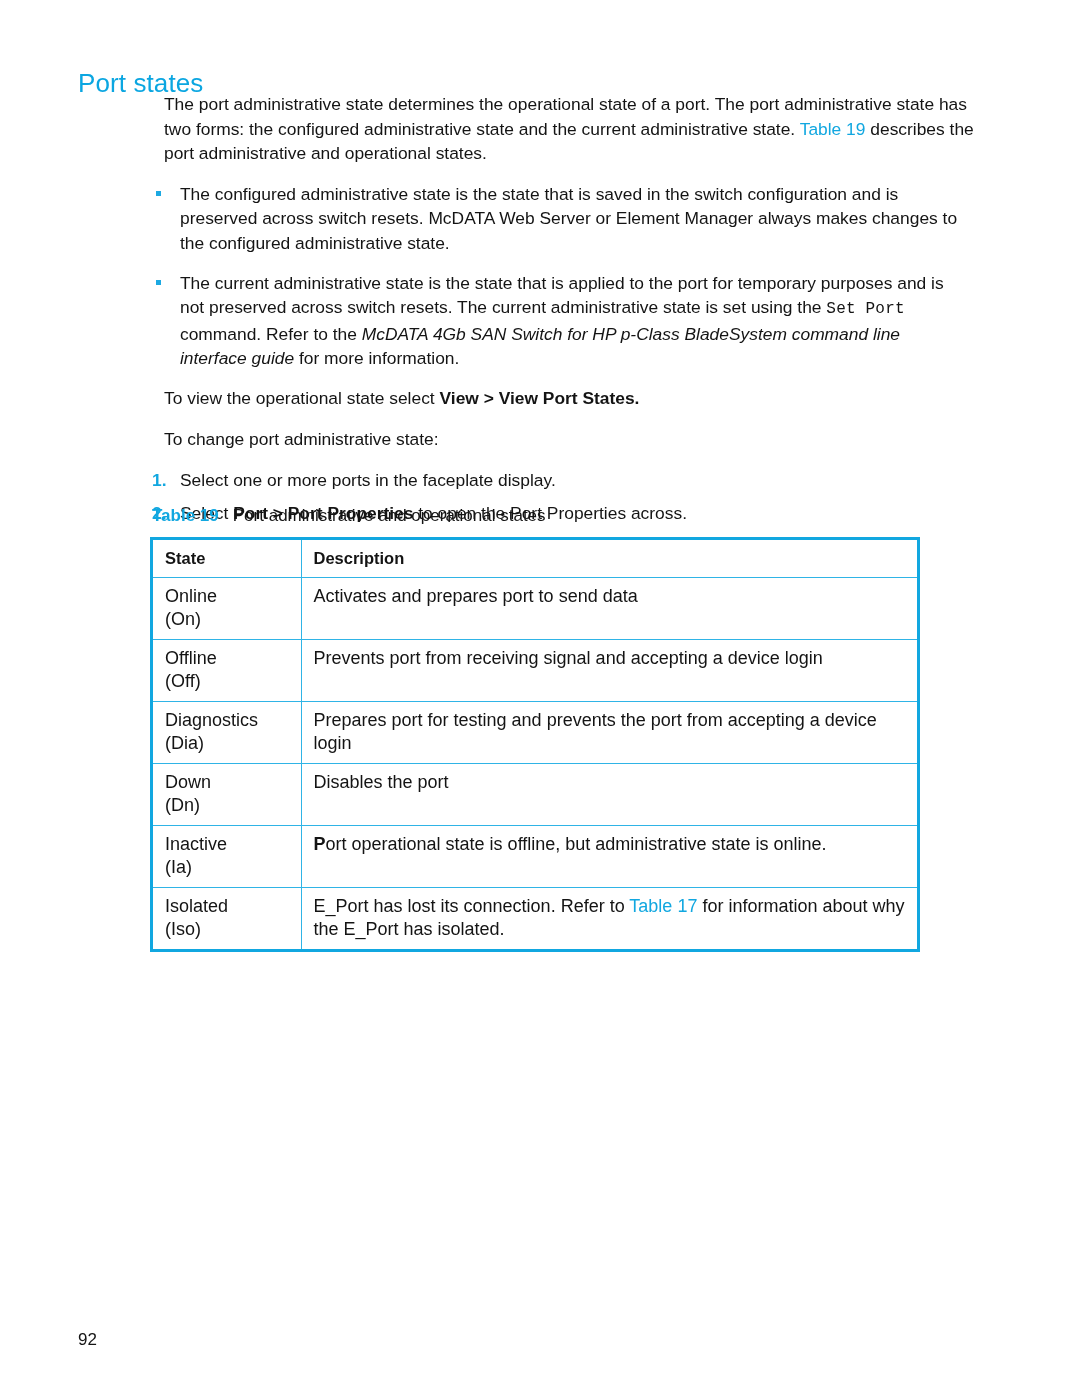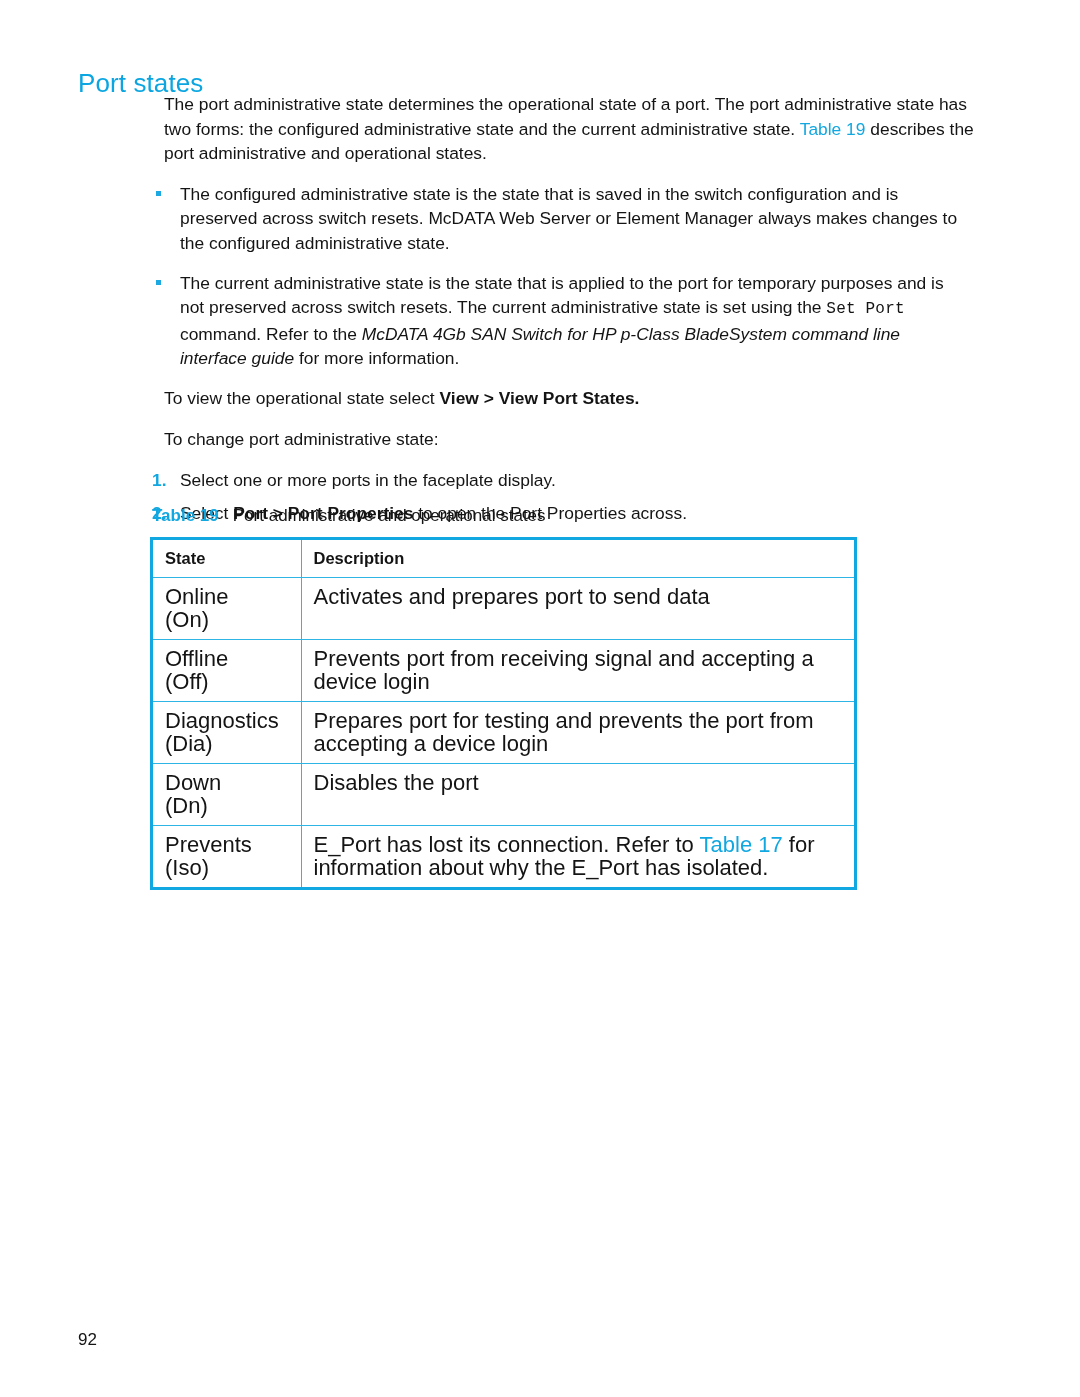--- a/index.html
+++ b/index.html
@@ -128,38 +128,38 @@
     color: #11A7E0;
     font-weight: bold;
     margin-right: 14px;
   }
 
   
   .tbl-wrap {
     position: absolute;
     left: 150px;
     top: 537px;
-    width: 707px;
+    width: 770px;
     border: 3px solid #11A7E0;
     box-sizing: border-box;
     background: #ffffff;
   }
   table.states {
     border-collapse: collapse;
     width: 100%;
     table-layout: fixed;
   }
   table.states col.c1 { width: 148px; }
   table.states col.c2 { width: auto; }
 
   table.states th,
   table.states td {
     vertical-align: top;
     padding: 7px 10px 8px 12px;
-    font-size: 22px;
+    font-size: 18px;
     line-height: 23px;
     color: #141414;
     border-bottom: 1.6px solid #2FB4E6;
     border-right: 1.6px solid #2FB4E6;
     box-sizing: border-box;
   }
   table.states th:last-child,
   table.states td:last-child {
     border-right: none;
   }
@@ -269,21 +269,26 @@
           <td class="cell-state">Diagnostics
 (Dia)</td>
           <td class="cell-desc">Prepares port for testing and prevents the port from accepting a device login</td>
         </tr>
         <tr class="r-tall">
           <td class="cell-state">Down
 (Dn)</td>
           <td class="cell-desc">Disables the port</td>
         </tr>
         <tr class="r-tall">
-          <td class="cell-state">Prevents
+          <td class="cell-state">Inactive
+(Ia)</td>
+          <td class="cell-desc"><span class="firstcap">P</span><span>ort operational state is offline, but administrative state is online.</span></td>
+        </tr>
+        <tr class="r-tall">
+          <td class="cell-state">Isolated
 (Iso)</td>
           <td class="cell-desc"><span>E_Port has lost its connection. Refer to </span><span class="link">Table 17</span><span> for information about why the E_Port has isolated.</span></td>
         </tr>
       </tbody>
     </table>
   </div>
 
   <div class="page-number">92</div>
 
 </div>

